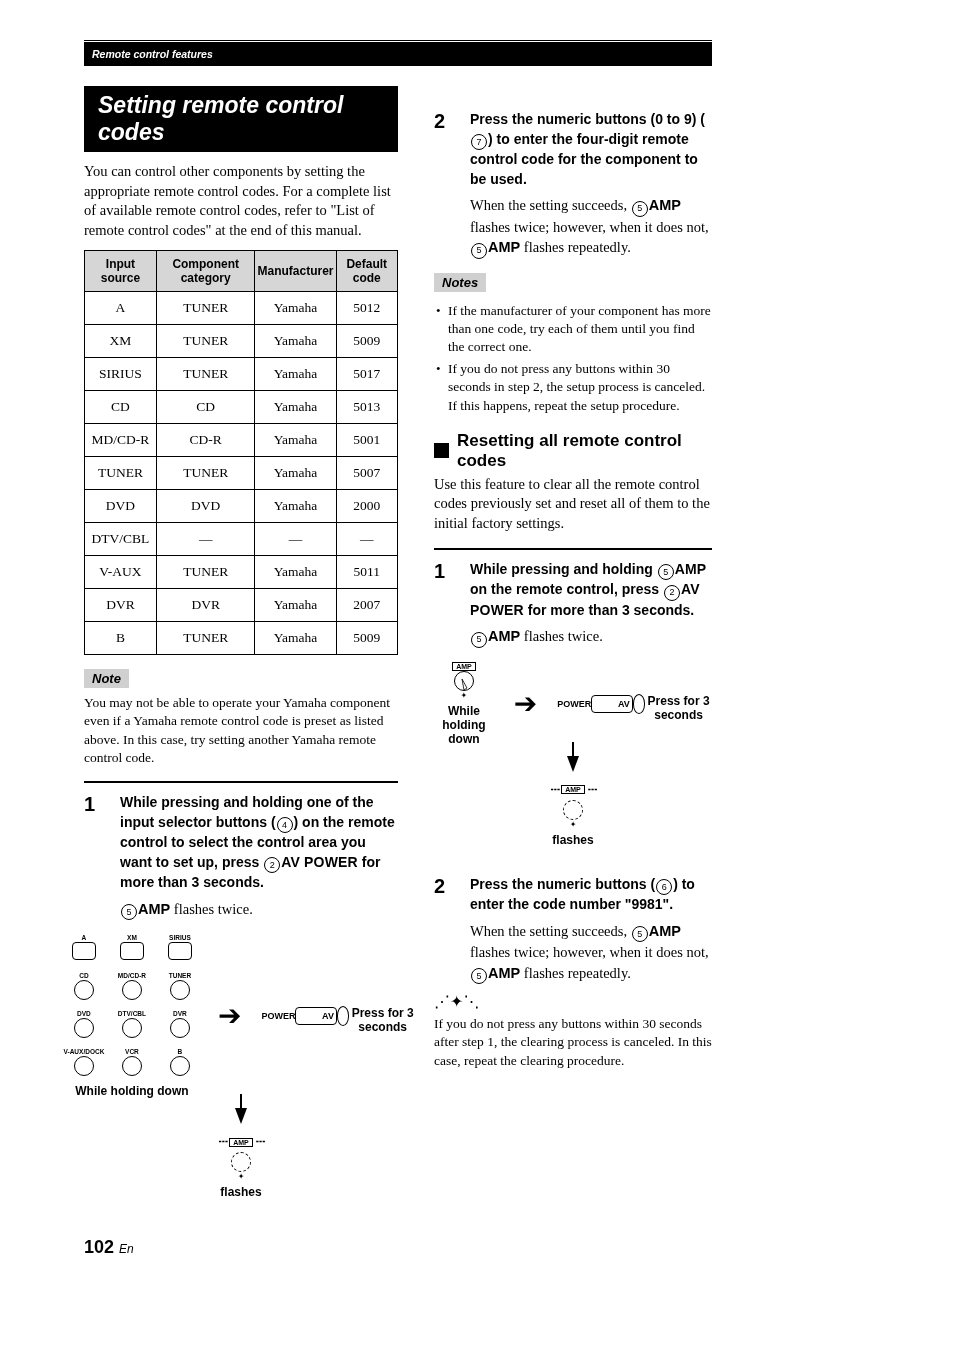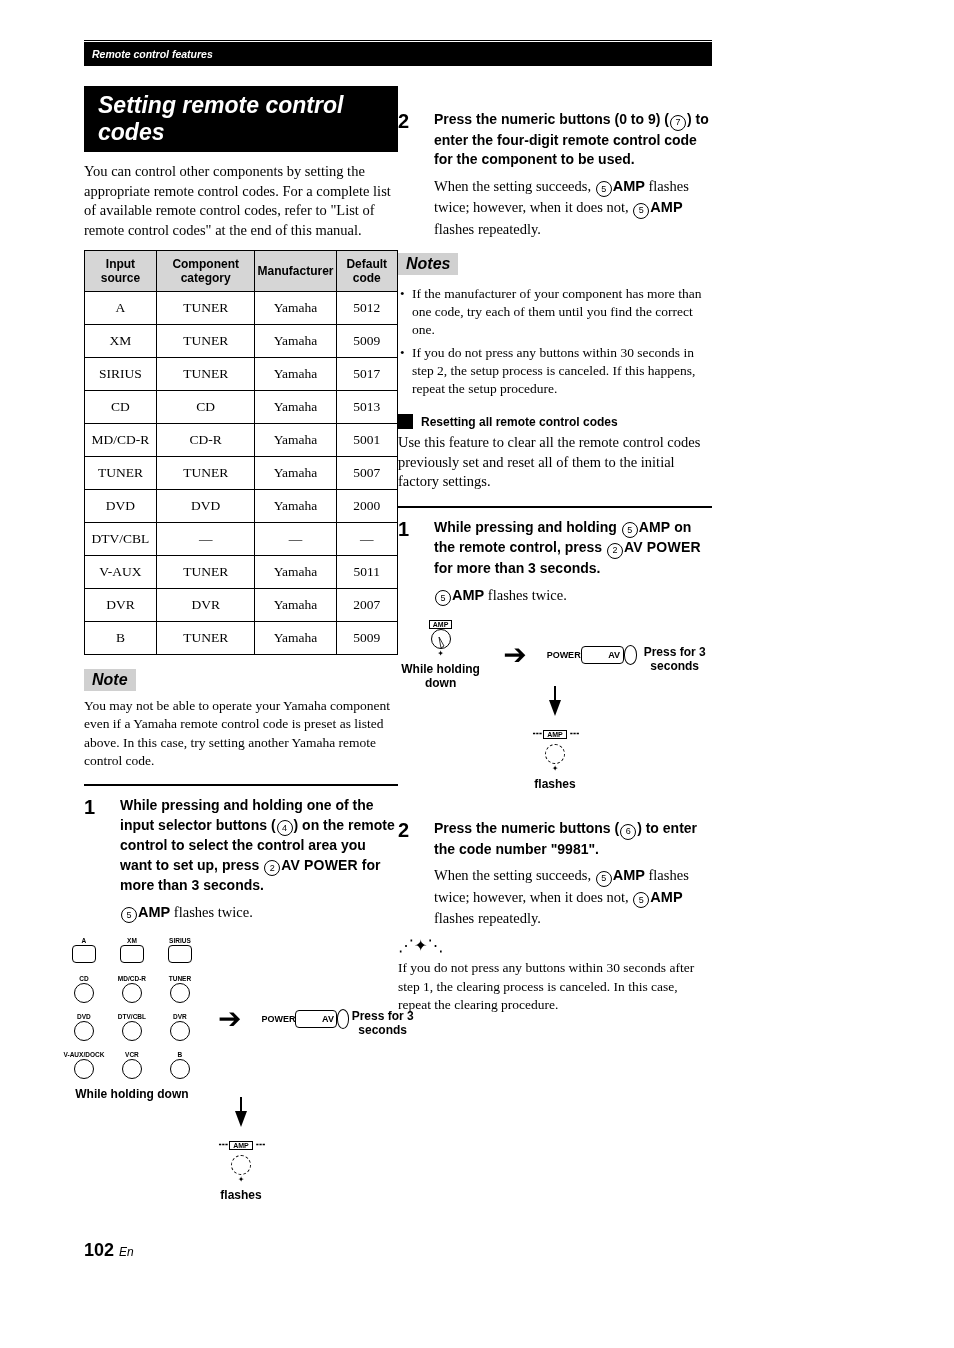--- a/index.html
+++ b/index.html
@@ -31,20 +31,21 @@
     display: flex;
     align-items: center;
   }
   .topstrip {
     width:100%;
     border-top: 1px solid #000;
     margin-bottom:1px;
   }
   .cols {
     display: flex;
+    gap: 36px;
   }
   .col {
     flex: 1 1 0;
     width: 50%;
   }
   .section-head {
     background: #000;
     color: #fff;
     font-family: Arial, Helvetica, sans-serif;
     font-weight: bold;
@@ -82,21 +83,21 @@
     border: 1px solid #000;
     padding: 8px 4px;
     text-align: center;
   }
   .note-tab {
     display: inline-block;
     background: #d0d0d0;
     font-family: Arial, Helvetica, sans-serif;
     font-weight: bold;
     font-style: italic;
-    font-size: 16px;
+    font-size: 13px;
     padding: 2px 8px;
     margin: 14px 0 6px 0;
   }
   ol.steps {
     list-style: none;
     padding: 0;
     margin: 0;
     border-top: 2px solid #000;
     margin-top: 14px;
   }
@@ -169,21 +170,21 @@
   }
   .sq {
     width: 15px;
     height: 15px;
     background: #000;
     flex-shrink: 0;
   }
   .hrow h3 {
     font-family: Arial, Helvetica, sans-serif;
     font-weight: bold;
-    font-size: 12px;
+    font-size: 17px;
     margin: 0;
   }
   .figure {
     margin: 14px 0 18px 0;
   }
   .fig-row {
     display: flex;
     align-items: center;
     justify-content: center;
     gap: 20px;

